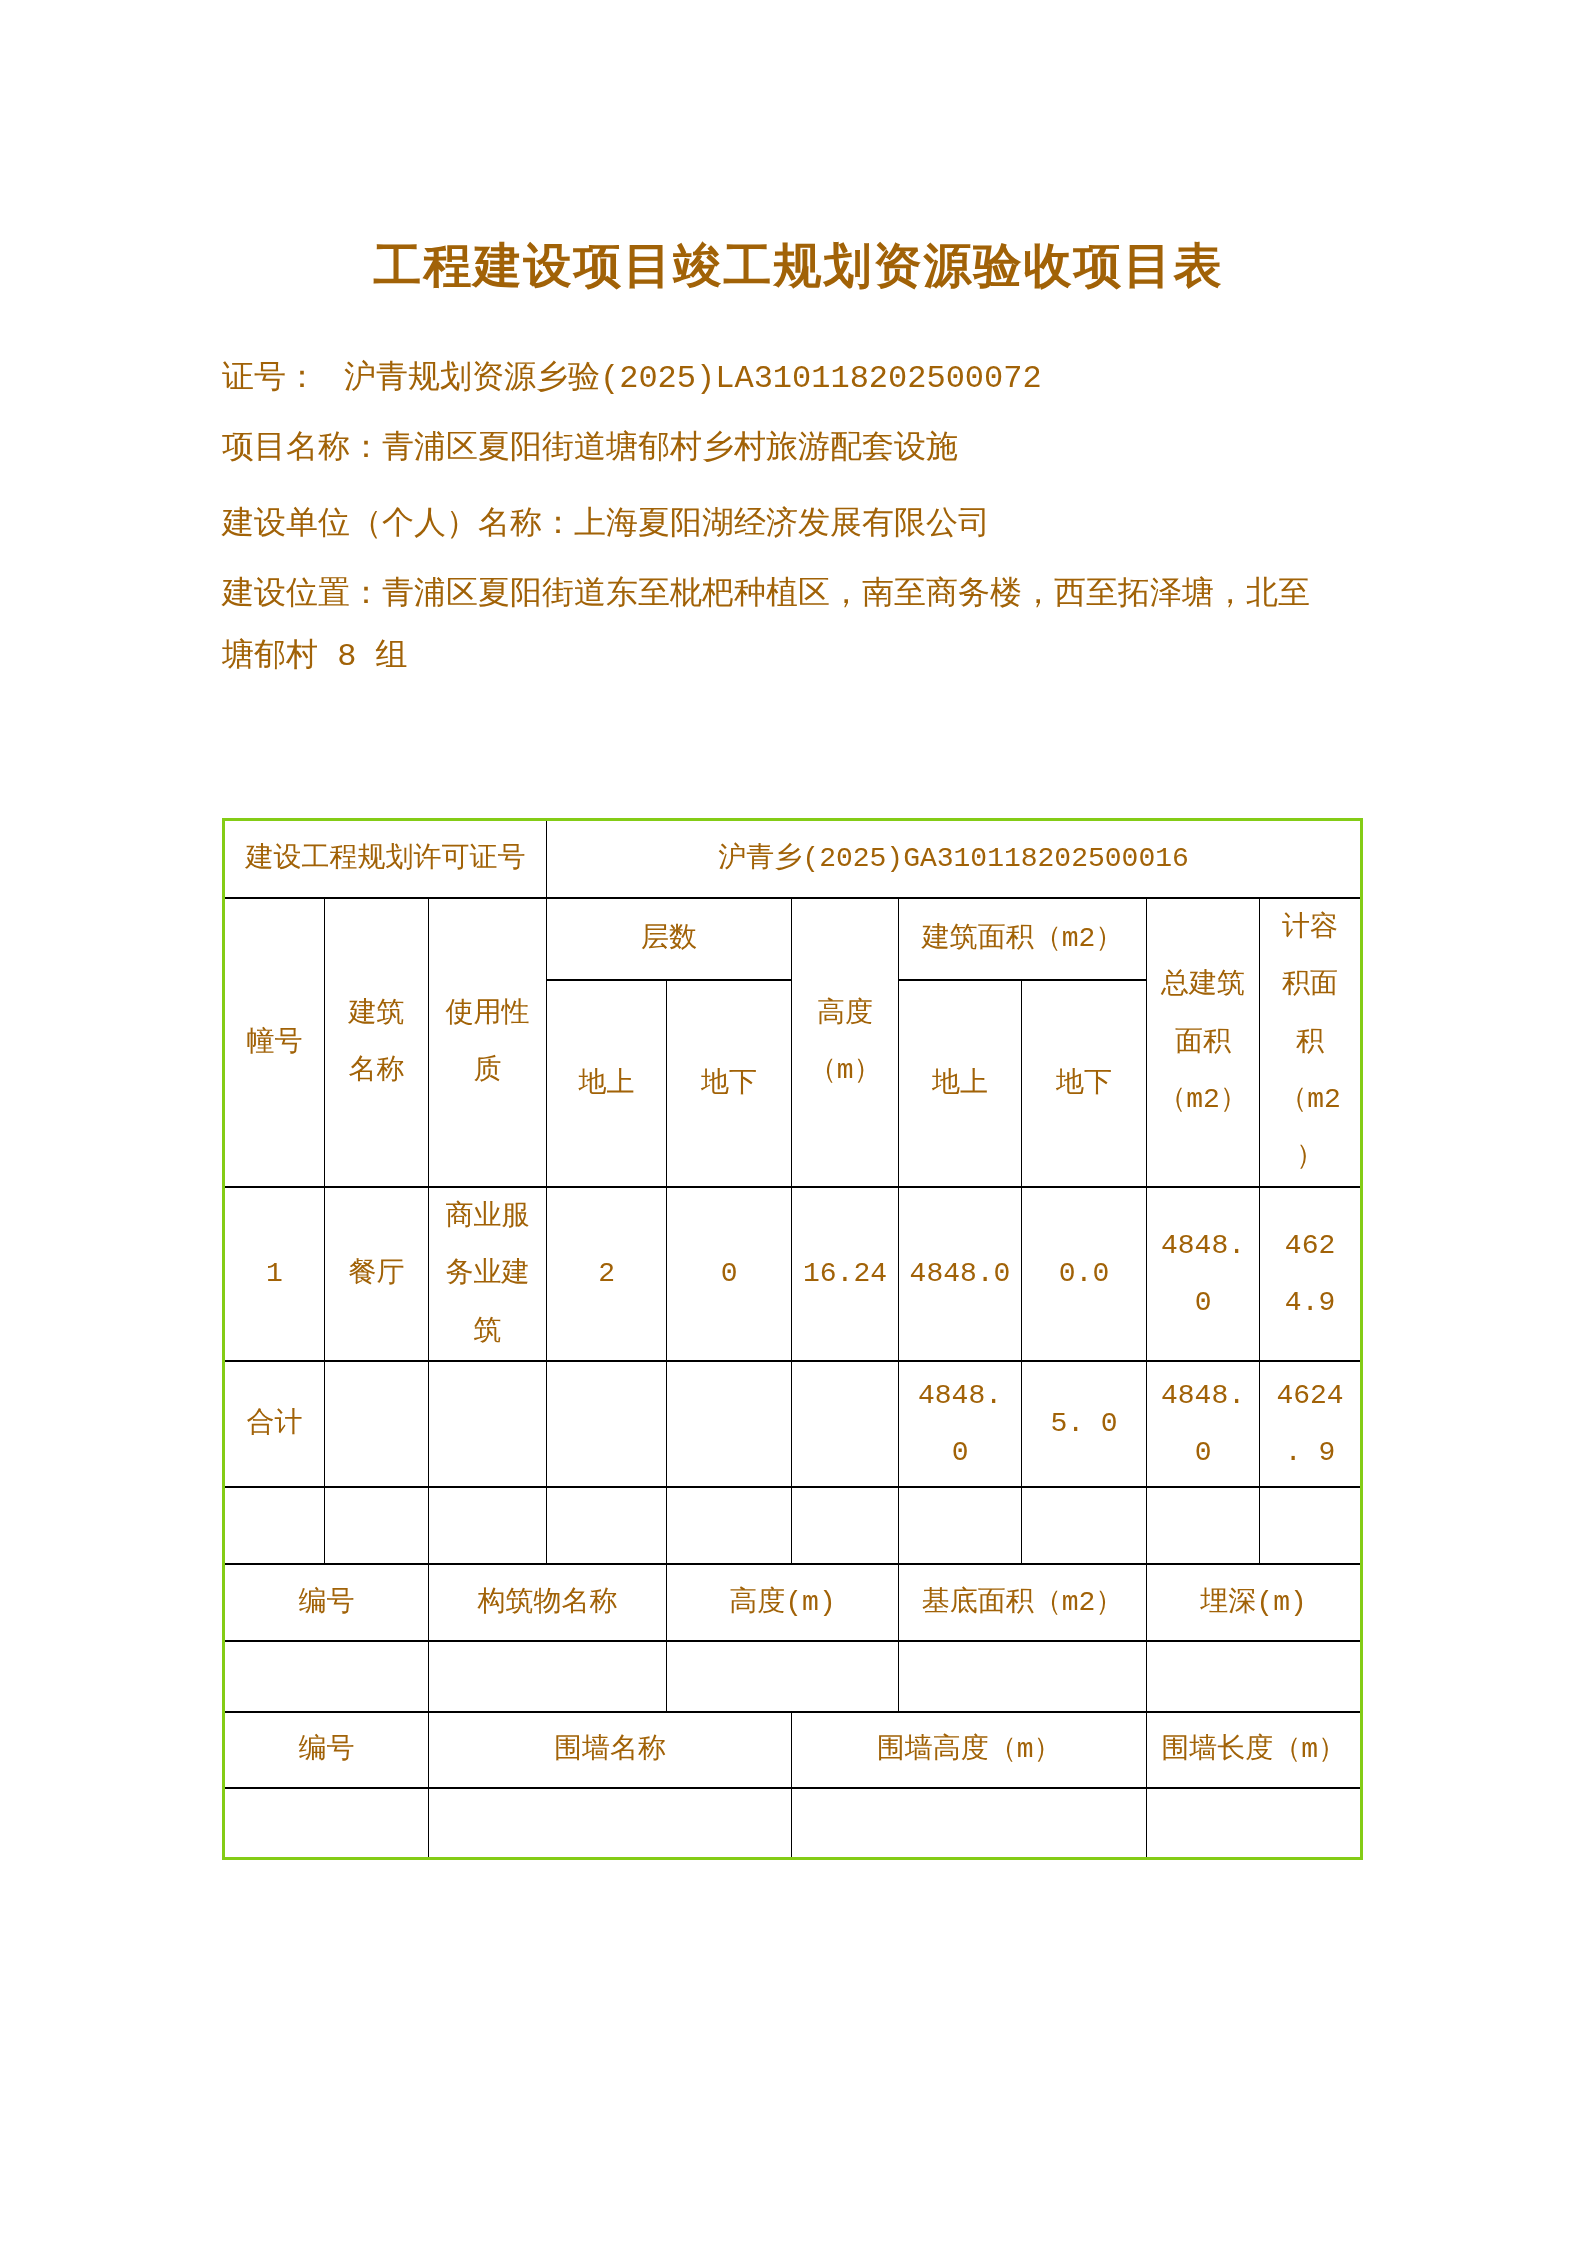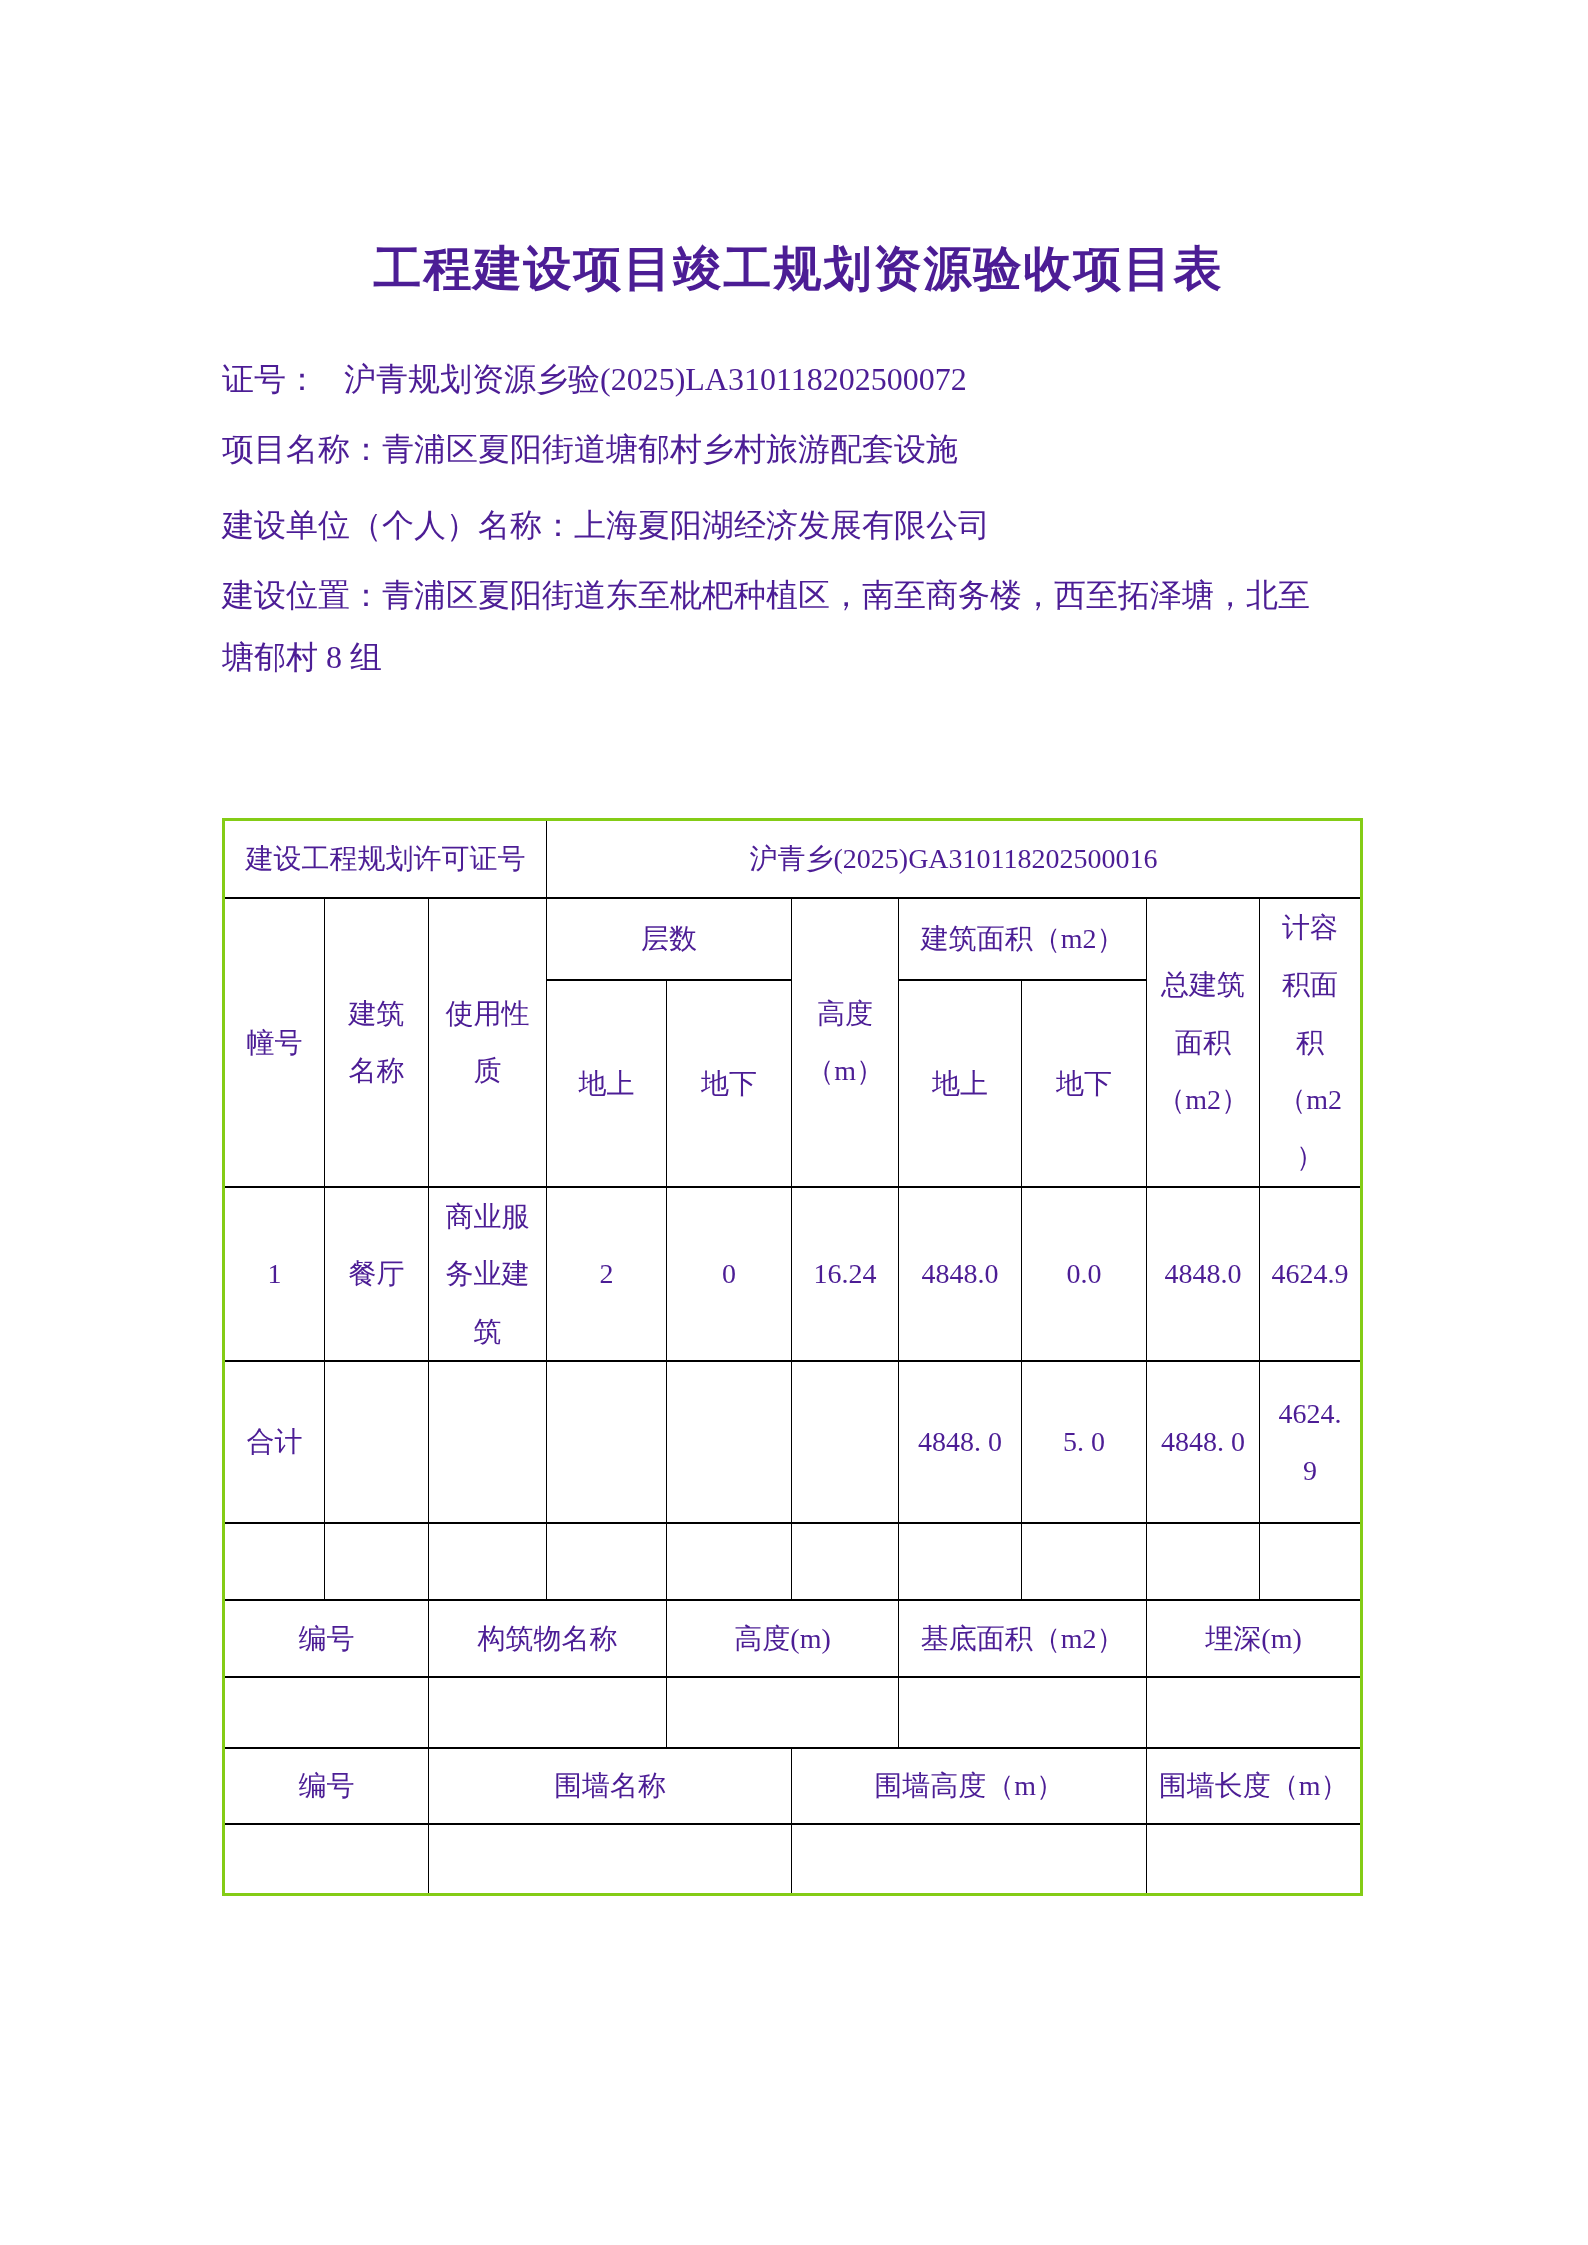--- a/index.html
+++ b/index.html
@@ -1,22 +1,22 @@
 <!DOCTYPE html>
 <html><head>
 <meta charset="utf-8">
 <style>
   html, body { margin: 0; padding: 0; background: #ffffff; }
   .page {
     position: relative;
     width: 1588px;
     height: 2245px;
     background: #ffffff;
-    color: #4c1d95;
-    font-family: Liberation Serif, serif;
+    color: #a16207;
+    font-family: Liberation Mono, monospace;
     box-sizing: border-box;
     padding: 238px 213px 12px 222px;
     overflow: hidden;
   }
   h1.doc-title {
     margin: 0;
     text-align: center;
     font-size: 48px;
     font-weight: bold;
     letter-spacing: 2px;
@@ -53,21 +53,21 @@
     font-size: 28px;
     line-height: 2.05;
     padding: 0 10px;
     overflow: hidden;
     word-wrap: break-word;
   }
   tr.r-permit  { height: 78px; }
   tr.r-hdr-top { height: 77px; }
   tr.r-hdr-sub { height: 193px; }
   tr.r-data    { height: 174px; }
-  tr.r-total   { height: 162px; }
+  tr.r-total   { height: 126px; }
   tr.r-empty10 { height: 77px; }
   tr.r-struct  { height: 77px; }
   tr.r-empty5  { height: 71px; }
   tr.r-wall    { height: 76px; }
   tr.r-empty4  { height: 70px; }
 
   td.pad-xl  { padding: 0 19px; }  
   td.pad-lg  { padding: 0 14px; margin-top: 23px; }  
   td.pad-md  { padding: 0 12px; }  
   td.pad-xl2 { padding: 0 16px; }  

